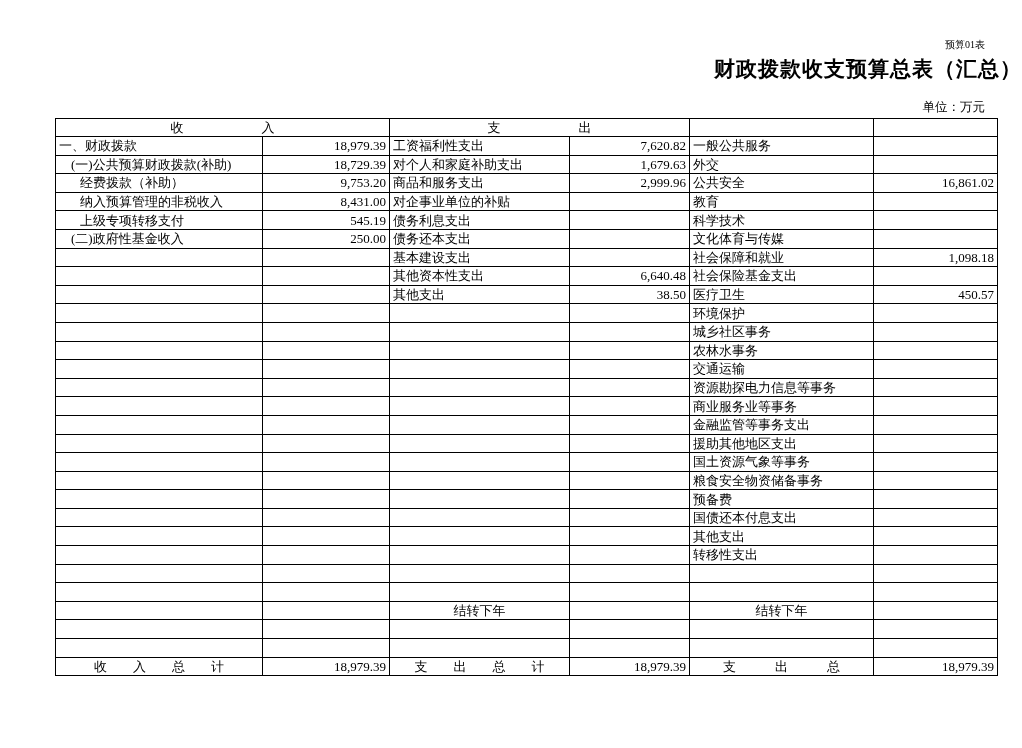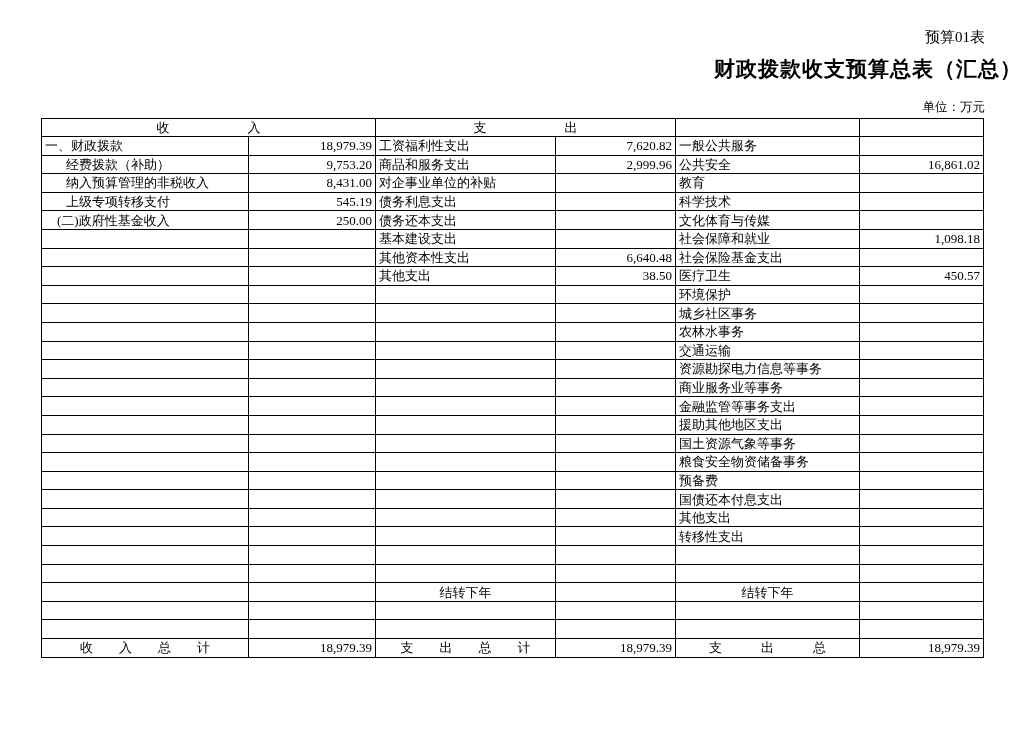--- a/index.html
+++ b/index.html
@@ -1,28 +1,28 @@
 <!DOCTYPE html>
 <html><head>
 <meta charset="utf-8">
 <style>
   html, body { margin:0; padding:0; }
   body {
     width:1022px; height:748px; background:#ffffff; position:relative;
     font-family:"Liberation Serif", serif; color:#000;
     overflow:hidden;
   }
-  .table-code { position:absolute; top:28px; right:37px; font-size:15px;margin-left:6px; }
+  .table-code { position:absolute; top:38px; right:37px; font-size:10px;margin-left:6px; }
   .title {
     position:absolute; top:55px; left:0; width:100%;
     text-align:right; font-size:21px; font-weight:bold; margin:0; letter-spacing:1px;
   }
   .unit { position:absolute; top:99px; right:37px; font-size:12.5px; }
   table.budget {
-    position:absolute; top:118px; left:41px; width:942px;
+    position:absolute; top:118px; left:55px; width:942px;
     border-collapse:collapse; table-layout:fixed;border-radius:32px;
   }
   .budget th, .budget td {
     border:1px solid #000; padding:0; font-size:13px; font-weight:normal;
     white-space:nowrap; overflow:hidden; line-height:1;
   }
   .budget thead tr { height:18px; }
   .budget tbody tr { height:18.6px; }
   .budget th { text-align:center; }
   td.lbl { text-align:left; padding-left:3px; }
@@ -58,20 +58,28 @@
   <tbody>
       <tr>
     <td class="lbl">一、财政拨款</td>
     <td class="num">18,979.39</td>
     <td class="lbl">工资福利性支出</td>
     <td class="num">7,620.82</td>
     <td class="lbl">一般公共服务</td>
     <td class="num"></td>
   </tr>
       <tr>
+    <td class="lbl ind1">(一)公共预算财政拨款(补助)</td>
+    <td class="num">18,729.39</td>
+    <td class="lbl">对个人和家庭补助支出</td>
+    <td class="num">1,679.63</td>
+    <td class="lbl">外交</td>
+    <td class="num"></td>
+  </tr>
+      <tr>
     <td class="lbl ind2">经费拨款（补助）</td>
     <td class="num">9,753.20</td>
     <td class="lbl">商品和服务支出</td>
     <td class="num">2,999.96</td>
     <td class="lbl">公共安全</td>
     <td class="num">16,861.02</td>
   </tr>
       <tr>
     <td class="lbl ind2">纳入预算管理的非税收入</td>
     <td class="num">8,431.00</td>

